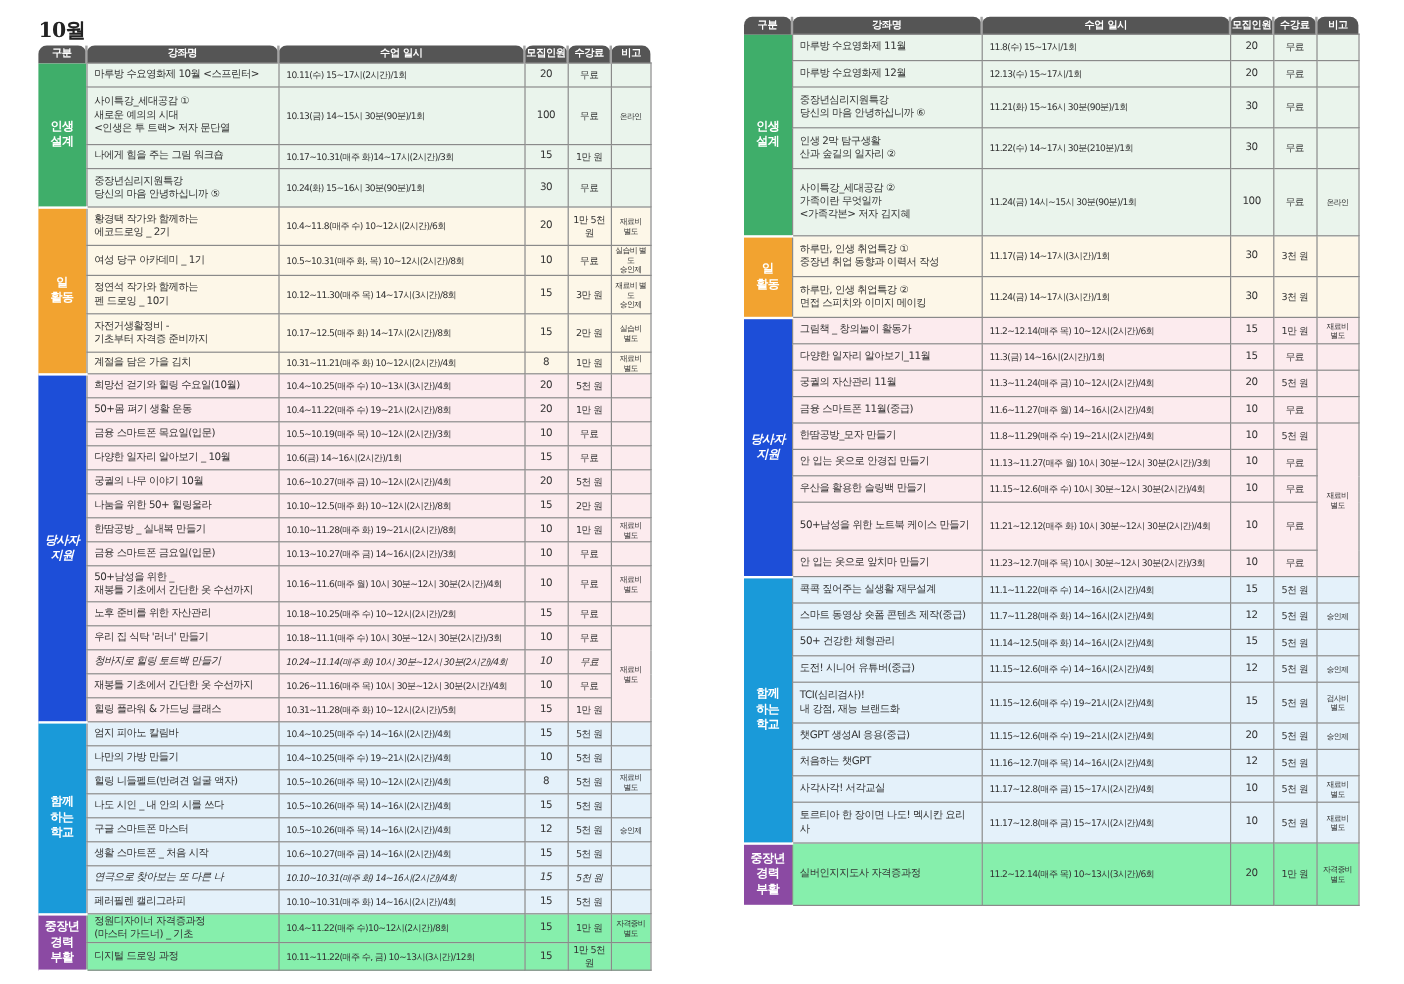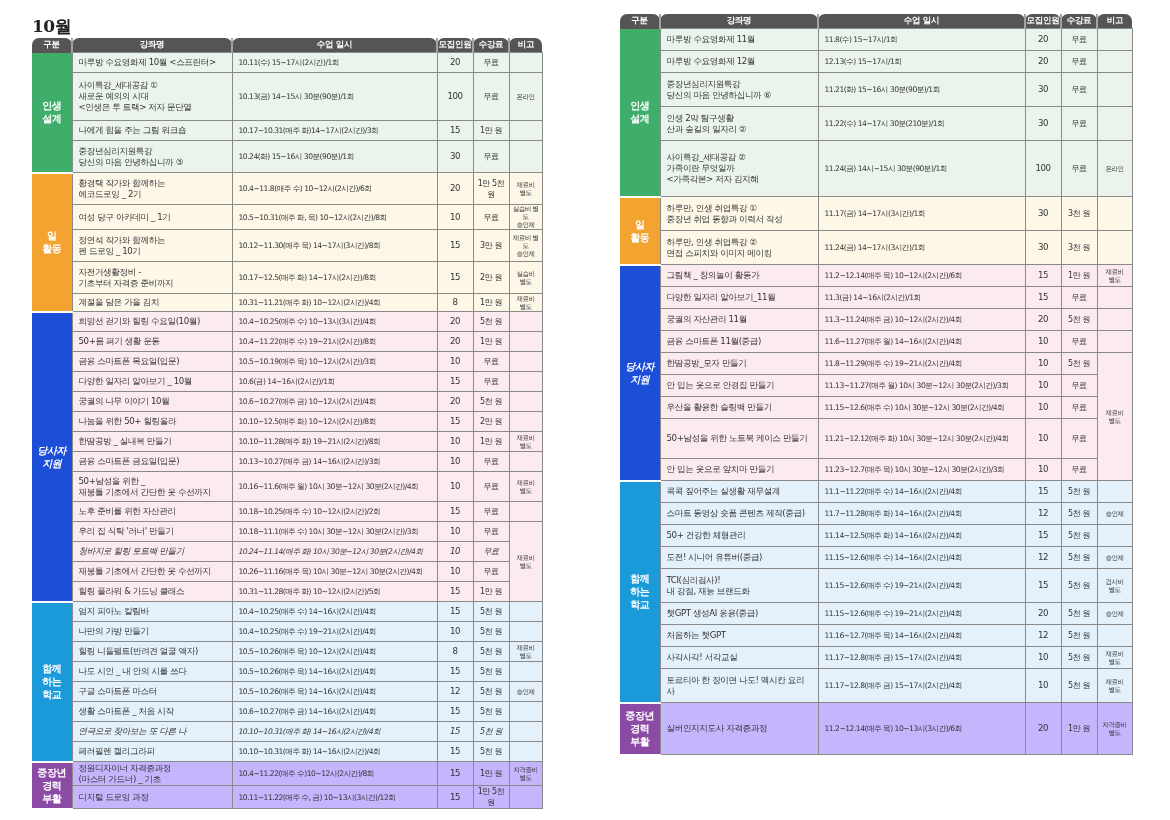--- a/index.html
+++ b/index.html
@@ -19,21 +19,21 @@
   td.cat { color:#fff; font-weight:bold; font-size:10px; text-align:center; line-height:13px;
            border:none; border-bottom:2px solid #fff; padding:0 2px; }
   td.when { font-size:7.6px; letter-spacing:-0.5px; }
   td.num, td.fee { text-align:center; padding:0 2px; }
   td.note { text-align:center; font-size:6.6px; line-height:8px; padding:0 1px; letter-spacing:-0.6px; }
   td.fee { font-size:8px; }
   .g-green td:not(.cat) { background:#eaf4ec; }
   .g-orange td:not(.cat) { background:#fdf7e8; }
   .g-pink td:not(.cat) { background:#fcebee; }
   .g-blue td:not(.cat) { background:#e4f1fa; }
-  .g-purple td:not(.cat) { background:#c4b5fd; }
+  .g-purple td:not(.cat) { background:#86efac; }
   td.cat.green { background:#3fae6a; }
   td.cat.orange { background:#f2a330; }
   td.cat.pink { background:#1d4ed8;font-style:italic; }
   td.cat.blue { background:#1a9ad9; }
   td.cat.purple { background:#8b4aa3; }
   .ml { white-space:pre-line; }
 </style>
 </head>
 <body>
 

